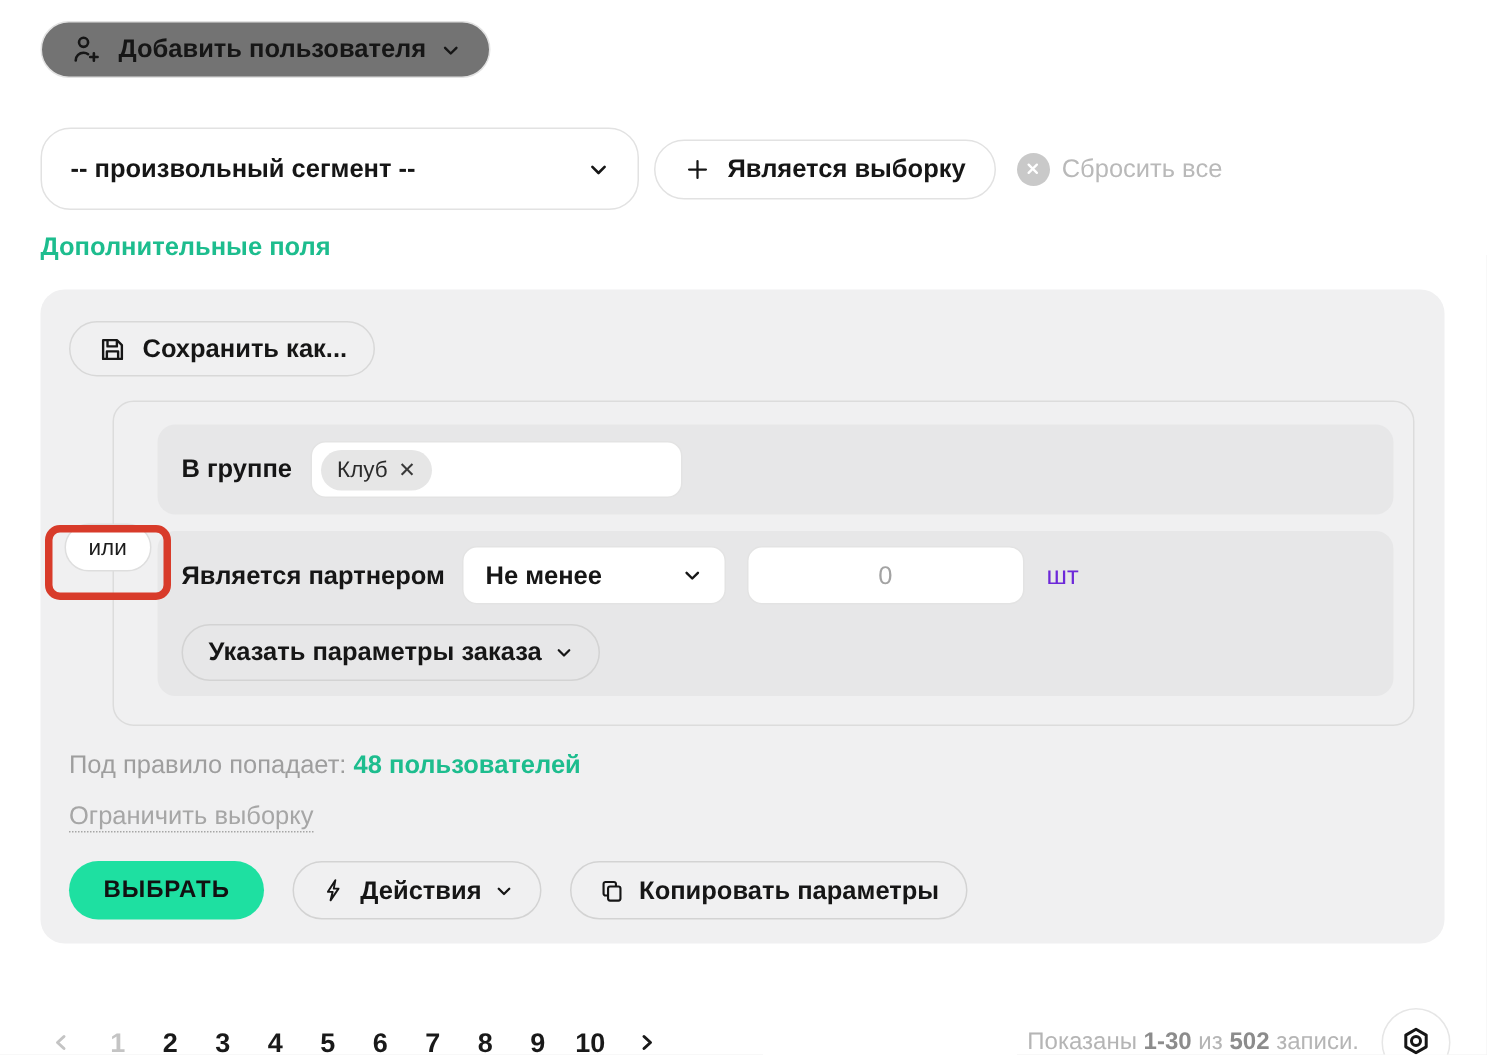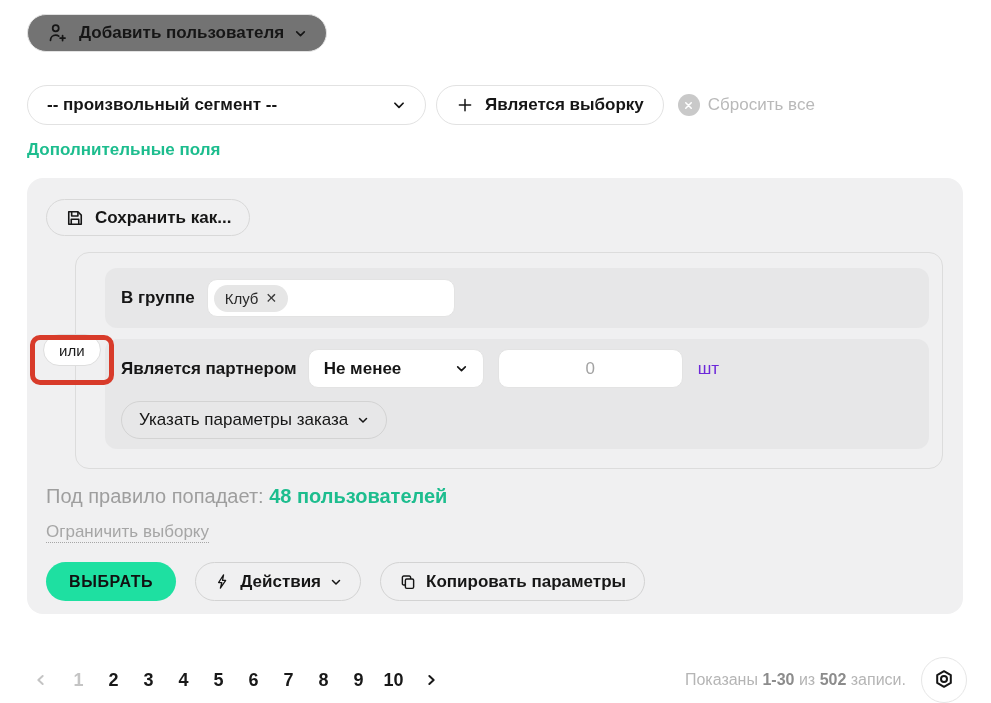--- a/index.html
+++ b/index.html
@@ -36,21 +36,21 @@
     background: #737373;
     border-color: #e2e2e2;
   }
   .filter-row {
     margin: 33px 0 0 27px;
     display: flex;
     align-items: center;
   }
   .segment-select {
     width: 399px;
-    height: 40px;
+    height: 55px;
     padding: 0 19px;
     background: #fff;
     border-color: #e2e2e2;
     justify-content: space-between;
   }
   .create-btn {
     margin-left: 10px;
     height: 40px;
     padding: 0 19px;
     gap: 11px;
@@ -175,21 +175,21 @@
   }
   .qty-input::placeholder { color: #a3a3a3; opacity: 1; }
   .unit { margin-left: 15px; font-size: 17px; color: #6d28d9; }
   .order-params-btn {
     margin-top: 13px;
     height: 38px;
     padding: 0 17px;
     gap: 9px;
     border-color: #d3d3d3;
     border-radius: 19px;
-    font-weight: 400;
+    font-weight: 700;
   }
   .or-badge {
     position: absolute;
     left: -33px;
     top: 81px;
     height: 32px;
     padding: 0 15px;
     background: #fff;
     border: 1px solid #dedede;
     border-radius: 16px;
@@ -203,21 +203,21 @@
     position: absolute;
     left: -46px;
     top: 82px;
     width: 84px;
     height: 50px;
     border: 5px solid #d83b2a;
     border-radius: 10px;
     pointer-events: none;
     z-index: 3;
   }
-  .result-line { margin: 16px 0 0 0; font-size: 20px; color: #9e9e9e; }
+  .result-line { margin: 16px 0 0 0; font-size: 17px; color: #9e9e9e; }
   .result-value { color: #1dbd8e; font-weight: 600; }
   .limit-link {
     display: inline-block;
     margin-top: 14px;
     font-size: 17px;
     color: #a6a6a6;
     border-bottom: 1px dotted #a6a6a6;
     cursor: pointer;
   }
   .actions-row { margin-top: 19px; display: flex; align-items: center; gap: 19px; }

